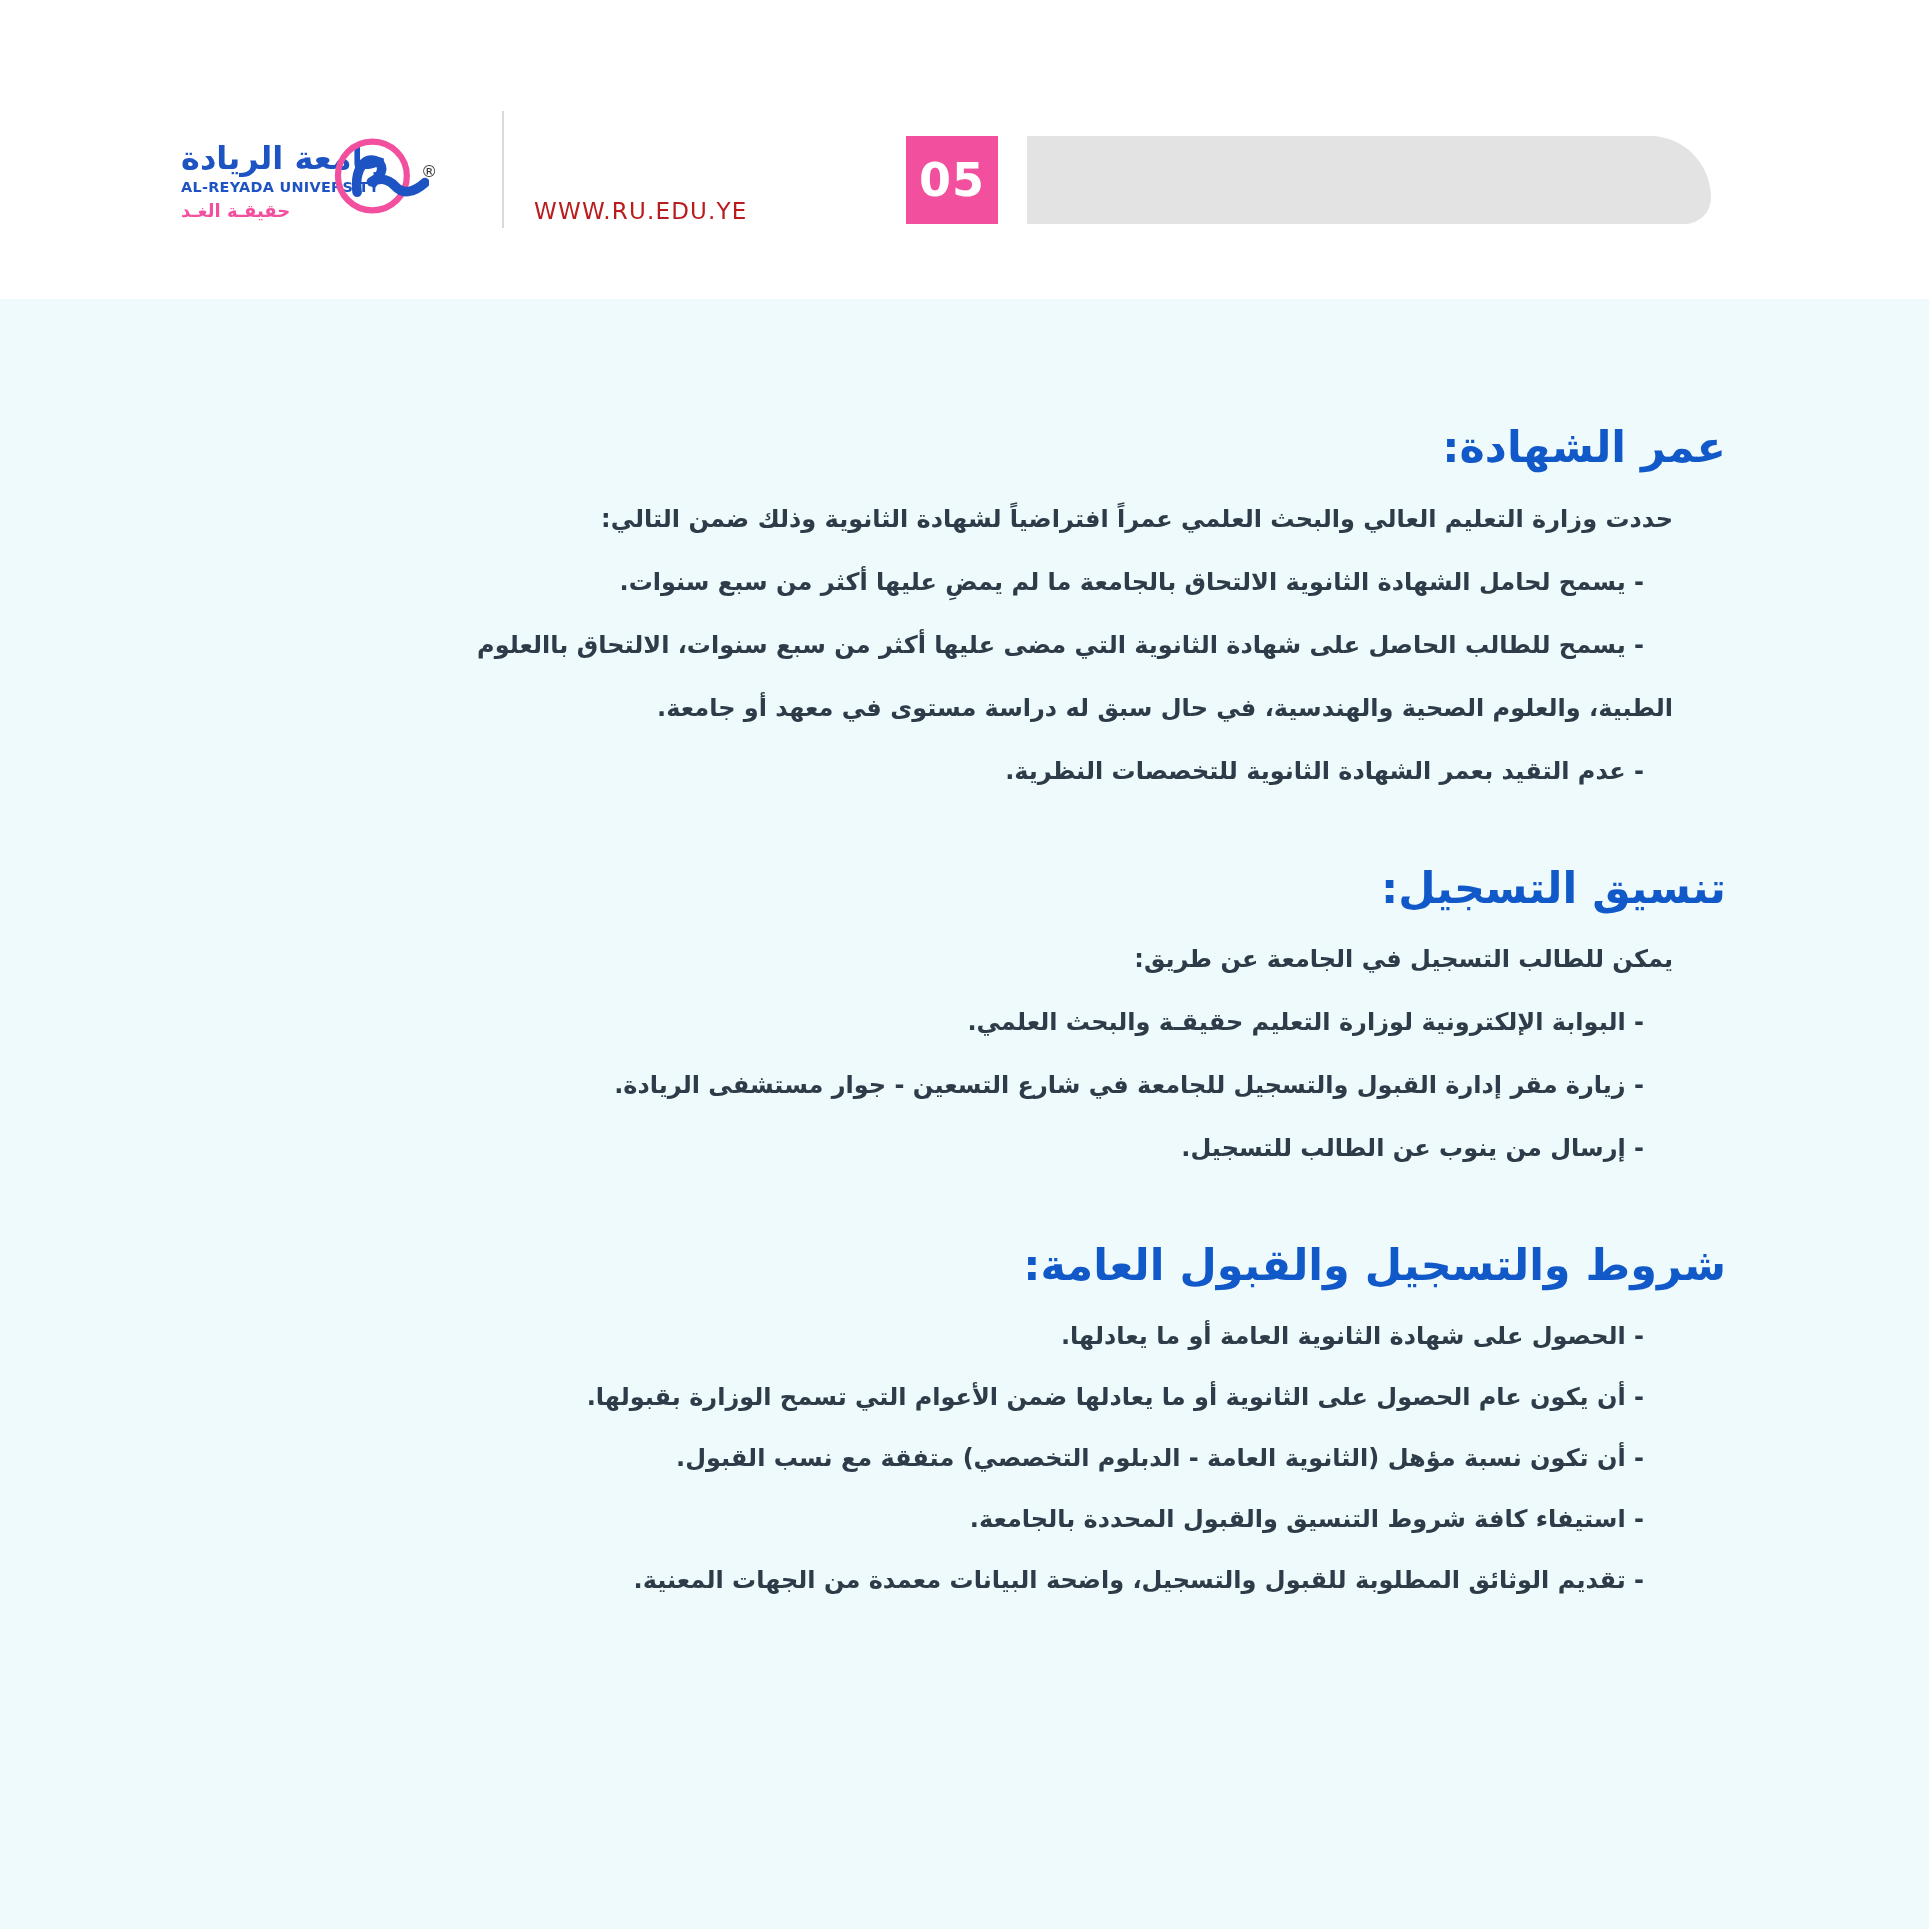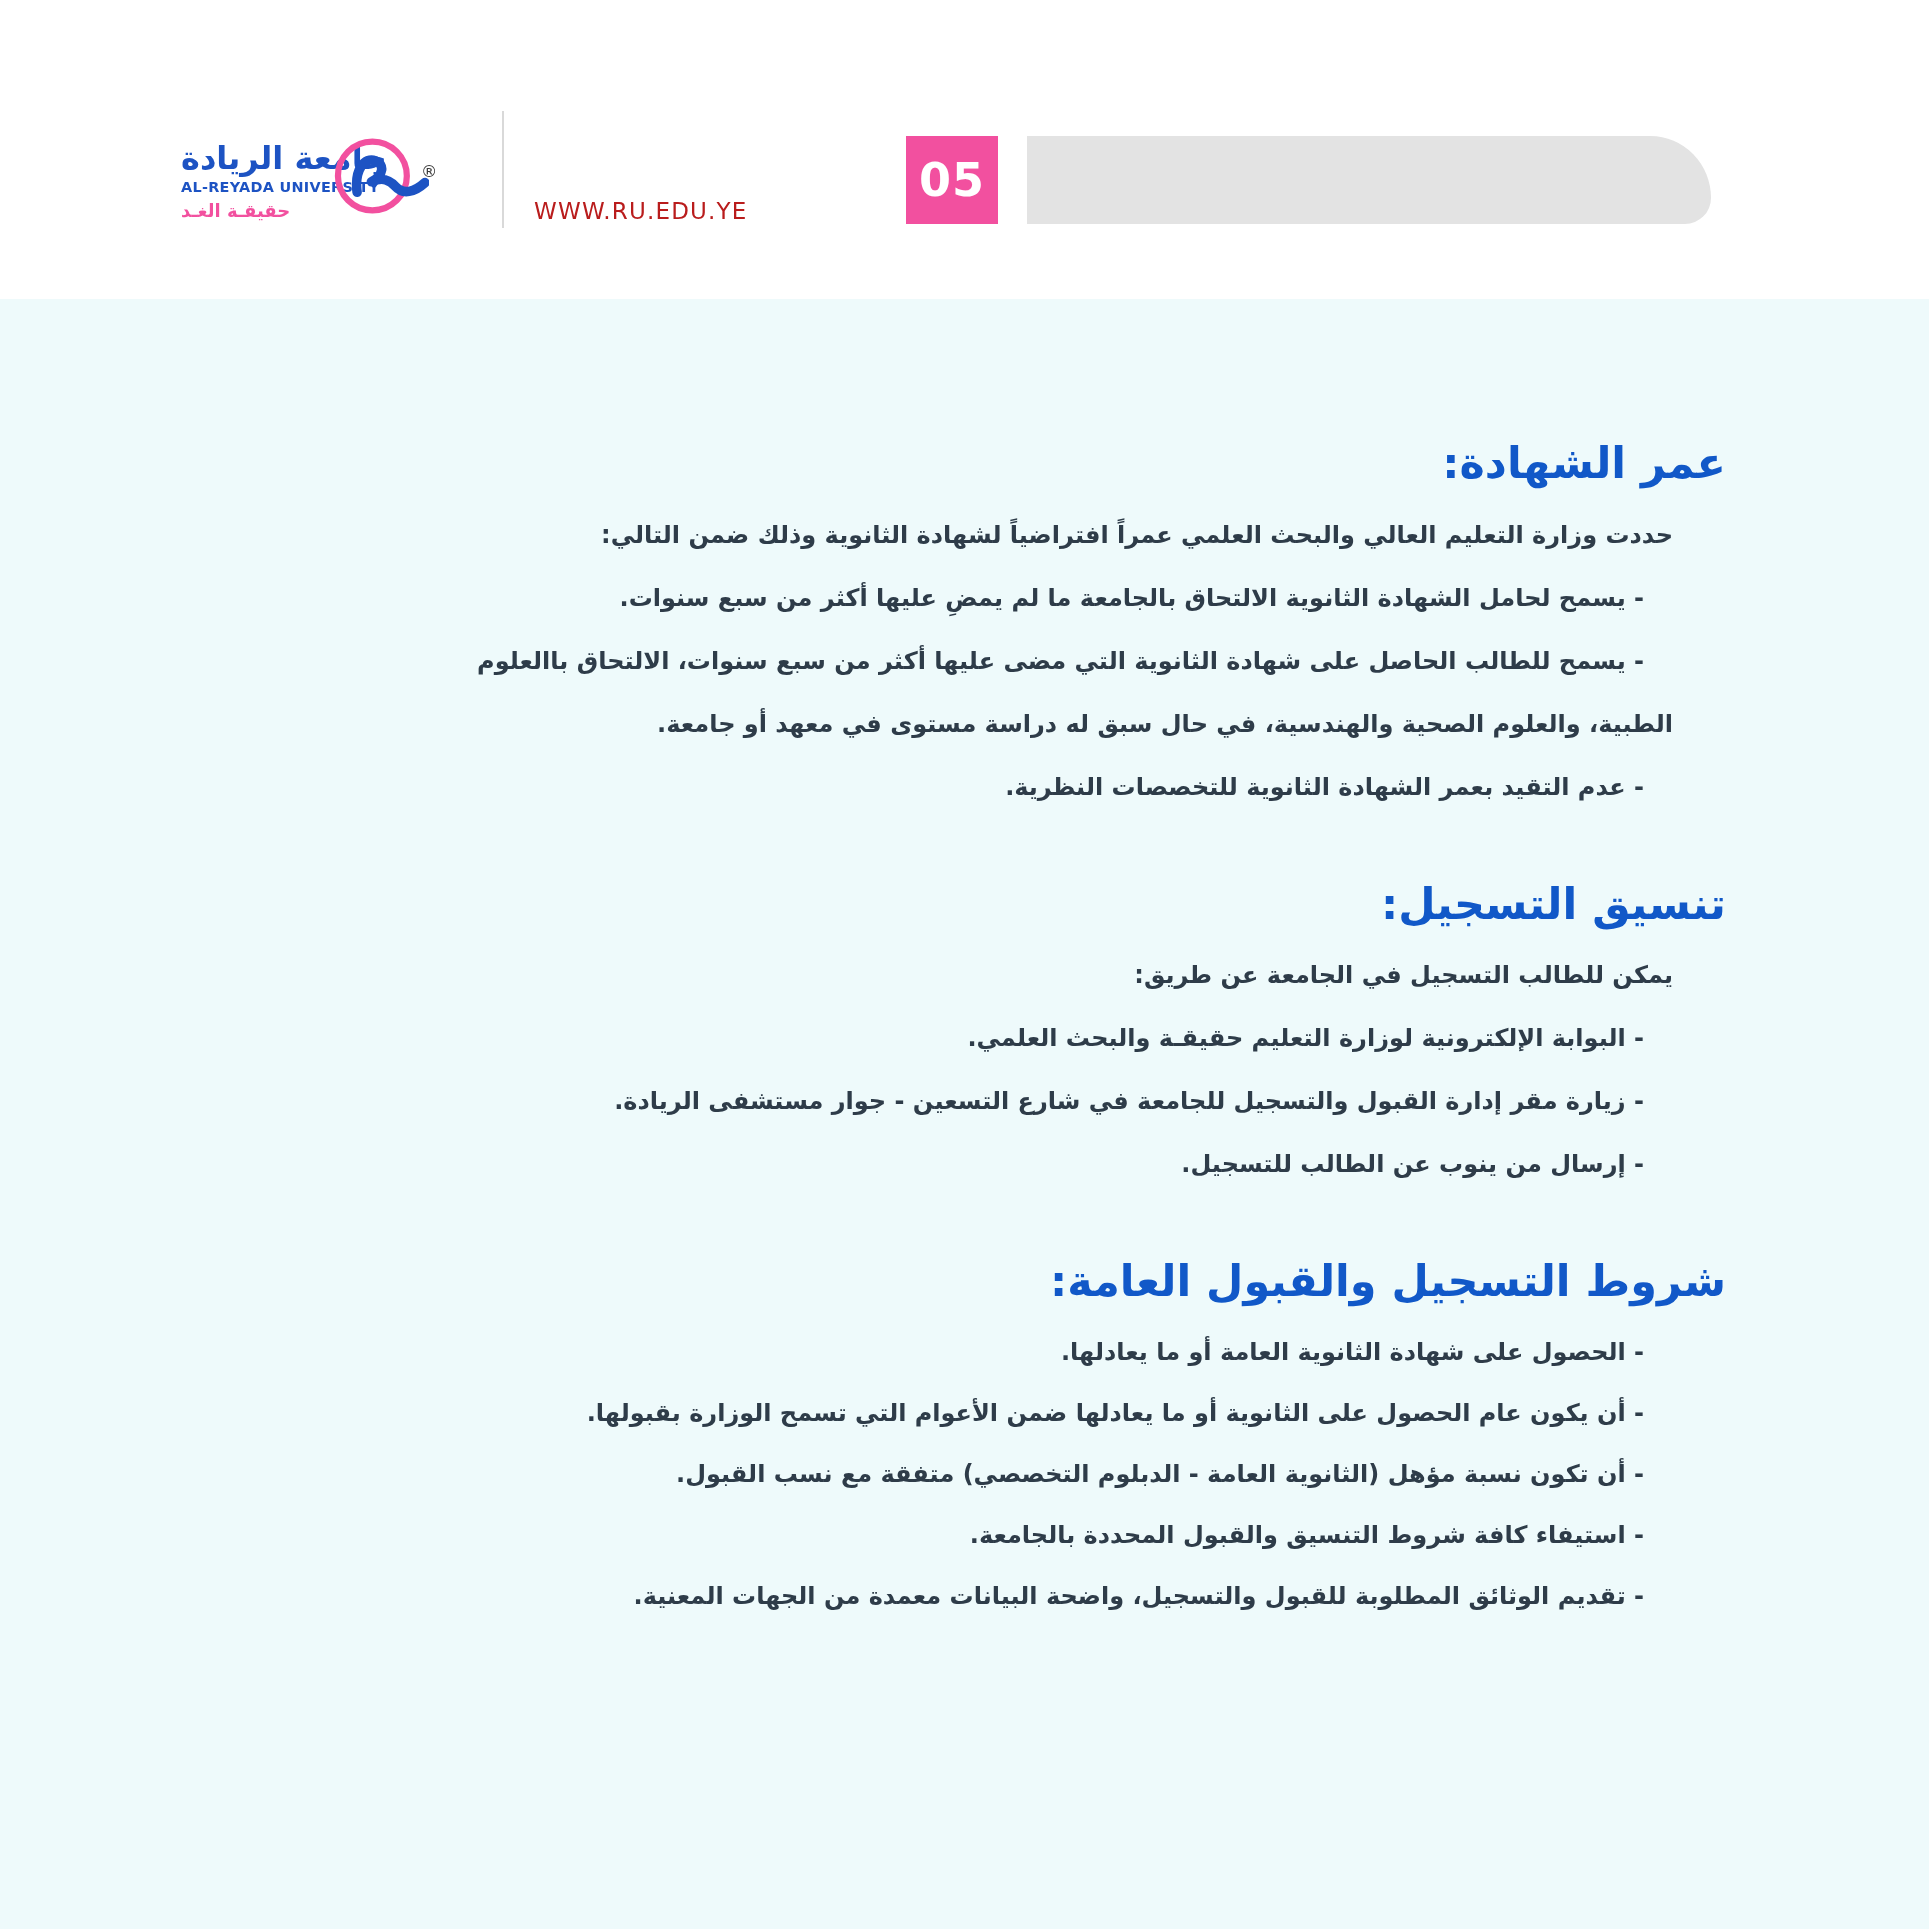--- a/index.html
+++ b/index.html
@@ -20,21 +20,21 @@
                display:flex;align-items:center;justify-content:center;
                font-size:46px;font-weight:bold;color:#ffffff;letter-spacing:1px;}
   .decor-bar{position:absolute;left:1027px;top:136px;width:684px;height:88px;background:#e3e3e3;
              border-radius:0 86px 37px 0 / 0 88px 37px 0;}
 
   
   .content{position:absolute;top:299px;left:0;width:1929px;height:1630px;background:#eefafb;
            direction:rtl;box-sizing:border-box;padding:119px 203px 0 58px;}
   .section-heading{font-size:43px;font-weight:bold;color:#1158c8;line-height:58px;margin:56px 0 11.5px 0;
                    text-align:right;}
-  .section:first-child .section-heading{margin-top:16px;}
+  .section:first-child .section-heading{margin-top:0;}
   .line{font-size:24px;font-weight:bold;color:#2e3c49;line-height:63px;text-align:right;white-space:nowrap;}
   .line.intro{margin-right:53px;}
   .line.cont{margin-right:53px;}
   .line.bullet{margin-right:82px;}
   .section-3 .line{line-height:61px;}
 </style>
 </head>
 <body>
 
 <div class="page">
@@ -72,21 +72,21 @@
         <div class="line bullet">- عدم التقيد بعمر الشهادة الثانوية للتخصصات النظرية.</div>
       </section>
       <section class="section section-2">
         <h2 class="section-heading">تنسيق التسجيل:</h2>
         <div class="line intro">يمكن للطالب التسجيل في الجامعة عن طريق:</div>
         <div class="line bullet">- البوابة الإلكترونية لوزارة التعليم حقيقـة والبحث العلمي.</div>
         <div class="line bullet">- زيارة مقر إدارة القبول والتسجيل للجامعة في شارع التسعين - جوار مستشفى الريادة.</div>
         <div class="line bullet">- إرسال من ينوب عن الطالب للتسجيل.</div>
       </section>
       <section class="section section-3">
-        <h2 class="section-heading">شروط التسجيل والقبول العامة:</h2>
+        <h2 class="section-heading">شروط والتسجيل والقبول العامة:</h2>
         <div class="line bullet">- الحصول على شهادة الثانوية العامة أو ما يعادلها.</div>
         <div class="line bullet">- أن يكون عام الحصول على الثانوية أو ما يعادلها ضمن الأعوام التي تسمح الوزارة بقبولها.</div>
         <div class="line bullet">- أن تكون نسبة مؤهل (الثانوية العامة - الدبلوم التخصصي) متفقة مع نسب القبول.</div>
         <div class="line bullet">- استيفاء كافة شروط التنسيق والقبول المحددة بالجامعة.</div>
         <div class="line bullet">- تقديم الوثائق المطلوبة للقبول والتسجيل، واضحة البيانات معمدة من الجهات المعنية.</div>
       </section>
     </main>
 
 </div>
 

